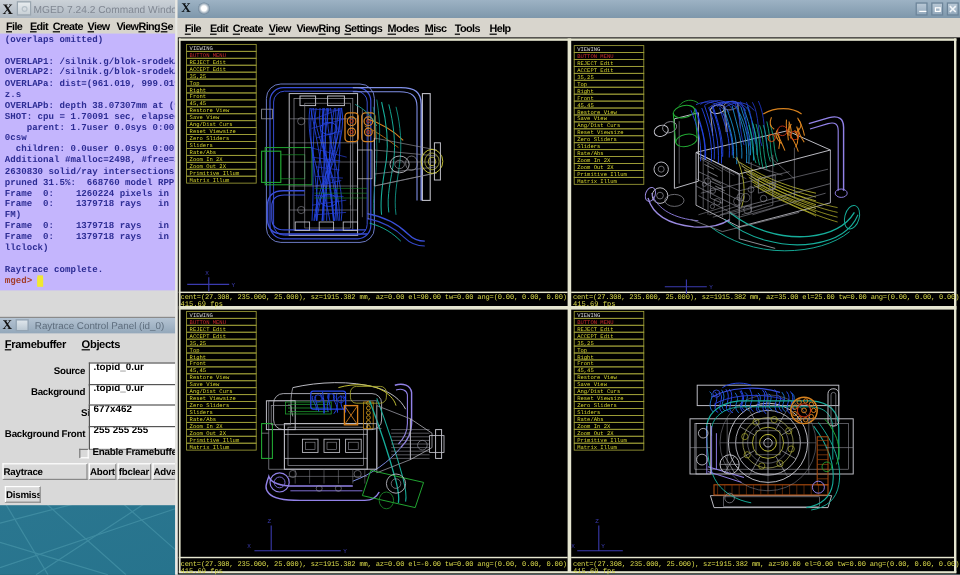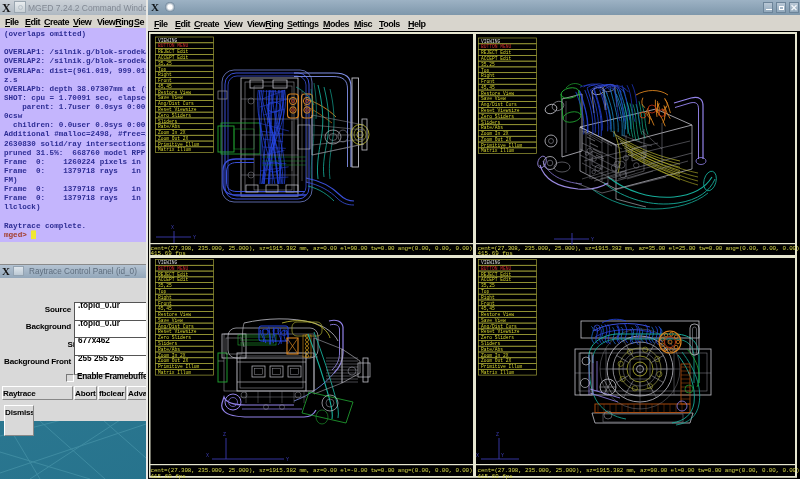--- a/index.html
+++ b/index.html
@@ -89,37 +89,41 @@
 
 Raytrace complete.
 <span style="color:#a33d2a">mged&gt; </span><span style="background:#f0e832;color:#f0e832">█</span></div>
 </div>
 <div class="win" id="rtpanel">
 <div class="tbar">
  <span id="xlogo2" style="left:2px;top:0px;font-size:11px">X</span>
  <span style="position:absolute;left:13px;top:1px;width:11px;height:10px;background:linear-gradient(#dfe6ec,#bcc9d4);border:1px solid #93a3b2"></span>
  <span id="rttitle">Raytrace Control Panel (id_0)</span>
 </div>
+<div class="mbar" id="rtmbar">
+ <span style="left:4px;top:4px"><span class="u">F</span>ramebuffer</span>
+ <span style="left:68px;top:4px"><span class="u">O</span>bjects</span>
+</div>
 <div style="position:absolute;left:1px;top:31px;width:146px;height:74px;background:#d9d9d9">
  <span class="lbl" style="right:76px;top:9px">Source</span>
       <input class="inp" style="top: 6px;" value=".topid_0.ur">
  <span class="lbl" style="right:76px;top:26px">Background</span>
       <input class="inp" style="top: 24px;" value=".topid_0.ur">
  <span class="lbl" style="right:64px;top:44px">Size</span>
       <input class="inp" style="top: 41px;" value="677x462">
  <span class="lbl" style="right:76px;top:61px">Background Front</span>
       <input class="inp" style="top: 59px;" value="255 255 255">
 </div>
 <span style="position:absolute;left:66px;top:109px;width:8px;height:8px;background:#d9d9d9;border:1px solid #777;border-bottom-color:#fff;border-right-color:#fff"></span>
 <span style="position:absolute;left:77px;top:107px;font-size:8.2px;letter-spacing:-0.2px;font-weight:bold;white-space:nowrap">Enable Framebuffer</span>
 <div class="btn" style="left:2px;top:121px;width:71px;height:14px;padding-top:2px">Raytrace</div>
 <div class="btn" style="left:74px;top:121px;width:23px;height:14px;padding-top:2px">Abort</div>
 <div class="btn" style="left:98px;top:121px;width:28px;height:14px;padding-top:2px">fbclear</div>
 <div class="btn" style="left:127px;top:121px;width:26px;height:14px;padding-top:2px">Adva</div>
-<div class="btn" style="left:4px;top:140px;width:30px;height:31px;padding-top:2px">Dismiss</div>
+<div class="btn" style="left:4px;top:140px;width:30px;height:14px;padding-top:2px">Dismiss</div>
 </div>
 <div class="win" id="gfxwin">
 <div class="tbar">
  <span id="xlogo3" style="left:3px;top:1px;font-size:11px;color:#0e1418">X</span>
  <span style="position:absolute;left:17px;top:2px;width:10px;height:10px;border-radius:50%;background:radial-gradient(#fff 30%,#6c8499 70%)"></span>
  <span class="wbtn" style="right:27px">
         <span style="position:absolute;left:2px;bottom:2px;width:6px;height:1.5px;background:#fff"></span>
       </span>
       <span class="wbtn" style="right:14px">
         <span style="position:absolute;left:2px;top:2.5px;width:5px;height:4.5px;border:1px solid #fff"></span>

